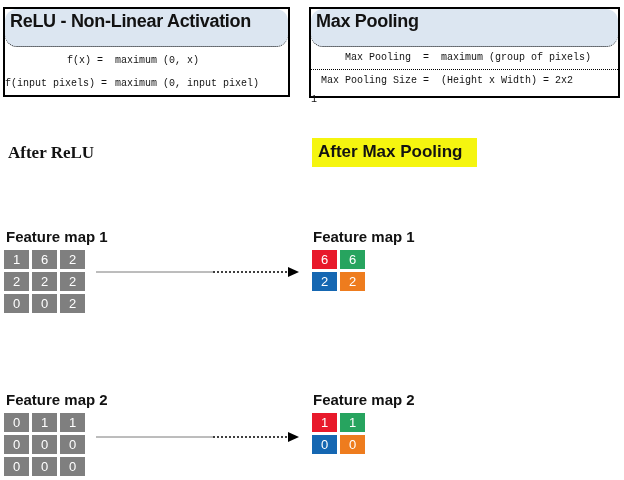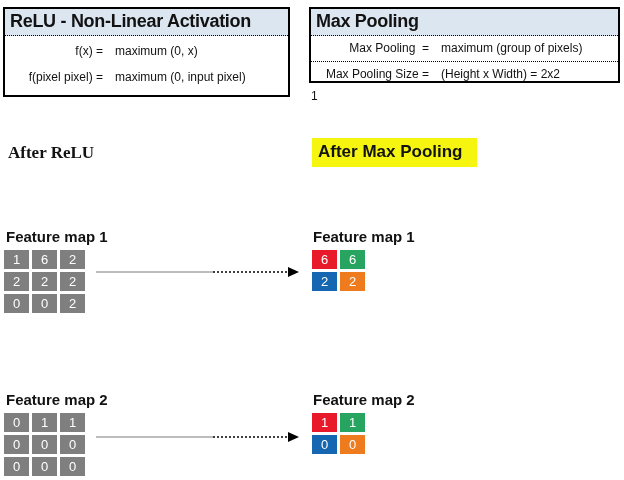--- a/index.html
+++ b/index.html
@@ -4,23 +4,23 @@
 <style>
   html,body{margin:0;padding:0;background:#fff;}
   .canvas{
     position:relative;width:624px;height:480px;background:#ffffff;
     font-family:"Liberation Sans",sans-serif;color:#121212;overflow:hidden;
   }
   
   .defbox{position:absolute;border:2px solid #000;background:#fff;box-sizing:border-box;}
   .defbox .boxtitle{
     background:var(--header-bg,#dce6f1);font-weight:bold;font-size:18px;
-    padding:2px 5px 3px 5px;border-bottom:1px dotted #000;letter-spacing:-0.3px;
+    padding:2px 5px 14px 5px;border-bottom:1px dotted #000;letter-spacing:-0.3px;border-radius:12px;
   }
-  .frow{display:grid;column-gap:12px;font-size:12px;align-items:center;}
+  .frow{display:grid;column-gap:12px;font-size:10px;align-items:center;font-family:Liberation Mono, monospace;}
   .frow .lhs{text-align:right;white-space:pre;}
   .frow .rhs{text-align:left;white-space:pre;}
   .relu-body{padding-top:8px;display:flex;flex-direction:column;row-gap:12px;}
   .relu-body .frow{grid-template-columns:98px 1fr;}
   .mp-def{grid-template-columns:118px 1fr;padding:5px 0 6px 0;border-bottom:1px dotted #000;}
   .mp-params{padding-top:5px;display:flex;flex-direction:column;row-gap:8px;}
   .mp-params .frow{grid-template-columns:118px 1fr;}
   
   .secheading{position:absolute;font-weight:bold;font-size:17px;white-space:nowrap;}
   .hl{background:var(--highlight,#f5f50f);padding:4px 14px 5px 6px;}
@@ -42,27 +42,27 @@
 <div class="canvas">
 
   <div class="defbox" style="left:3px;top:7px;width:287px;height:90px;">
     <div class="boxtitle">ReLU - Non-Linear Activation</div>
     <div class="relu-body">
       <div class="frow">
         <span class="lhs">f(x) =</span>
         <span class="rhs">maximum (0, x)</span>
       </div>
       <div class="frow">
-        <span class="lhs">f(pixel pixel) =</span>
+        <span class="lhs">f(input pixels) =</span>
         <span class="rhs">maximum (0, input pixel)</span>
       </div>
     </div>
   </div>
 
-  <div class="defbox" style="left:309px;top:7px;width:311px;height:76px;">
+  <div class="defbox" style="left:309px;top:7px;width:311px;height:91px;">
     <div class="boxtitle">Max Pooling</div>
     <div class="frow mp-def">
       <span class="lhs">Max Pooling  =</span>
       <span class="rhs">maximum (group of pixels)</span>
     </div>
     <div class="mp-params">
       <div class="frow">
         <span class="lhs">Max Pooling Size =</span>
         <span class="rhs">(Height x Width) = 2x2</span>
       </div>

